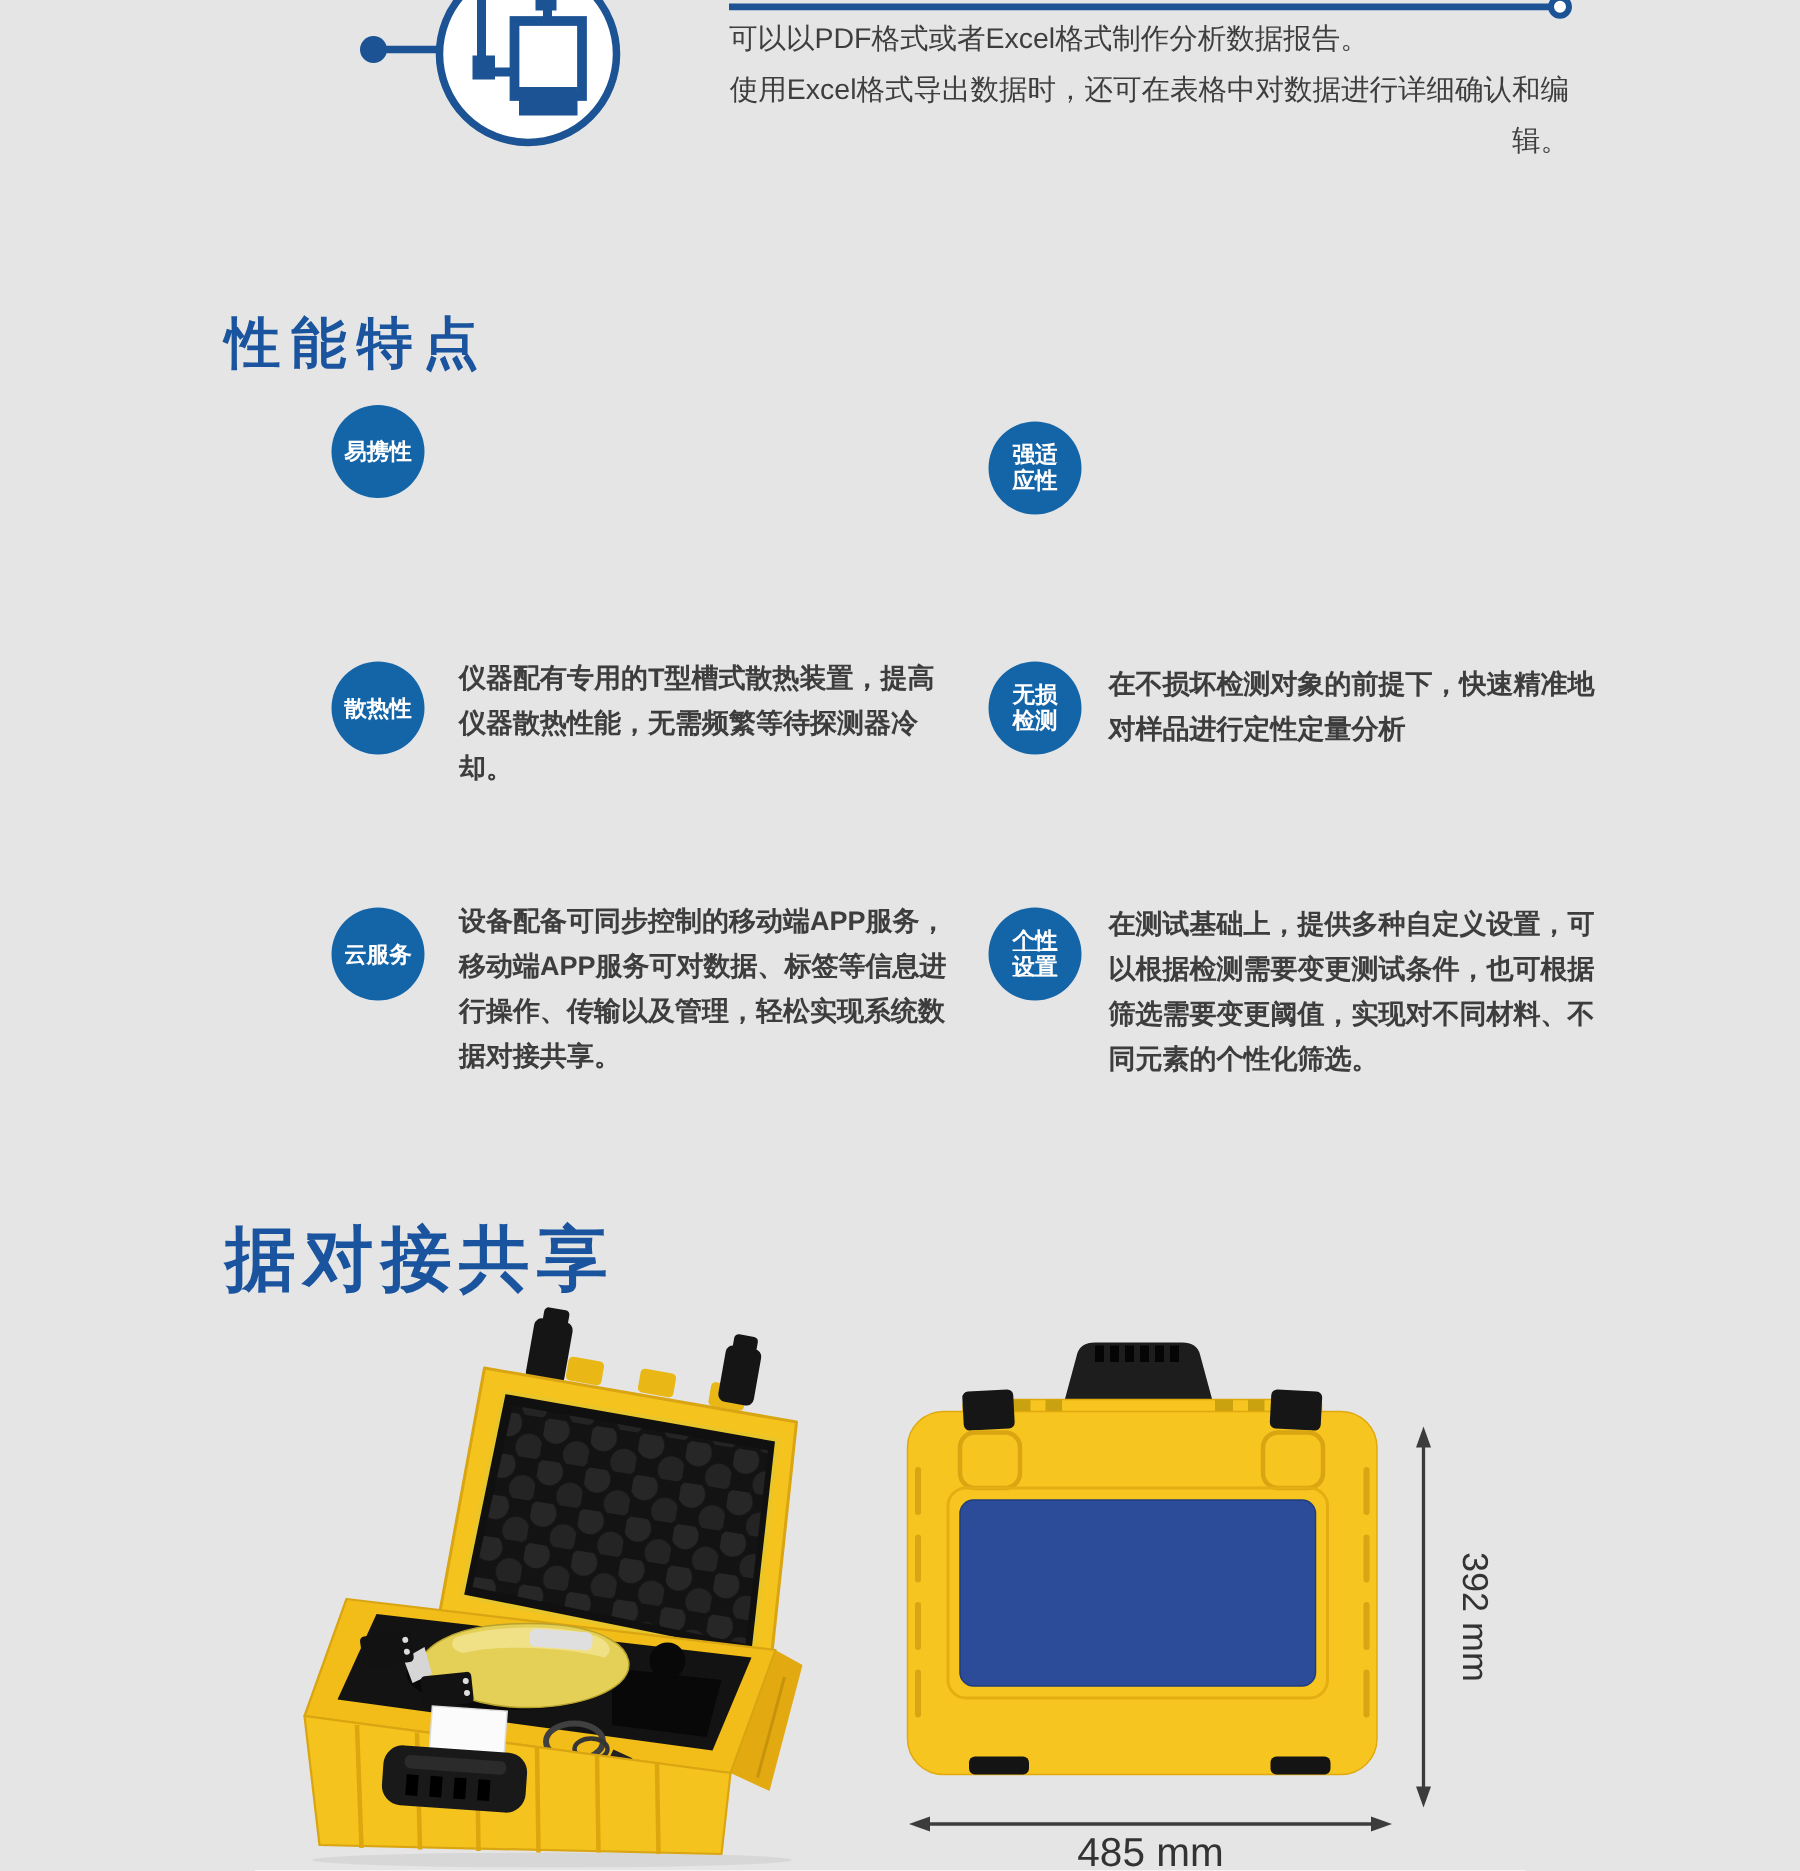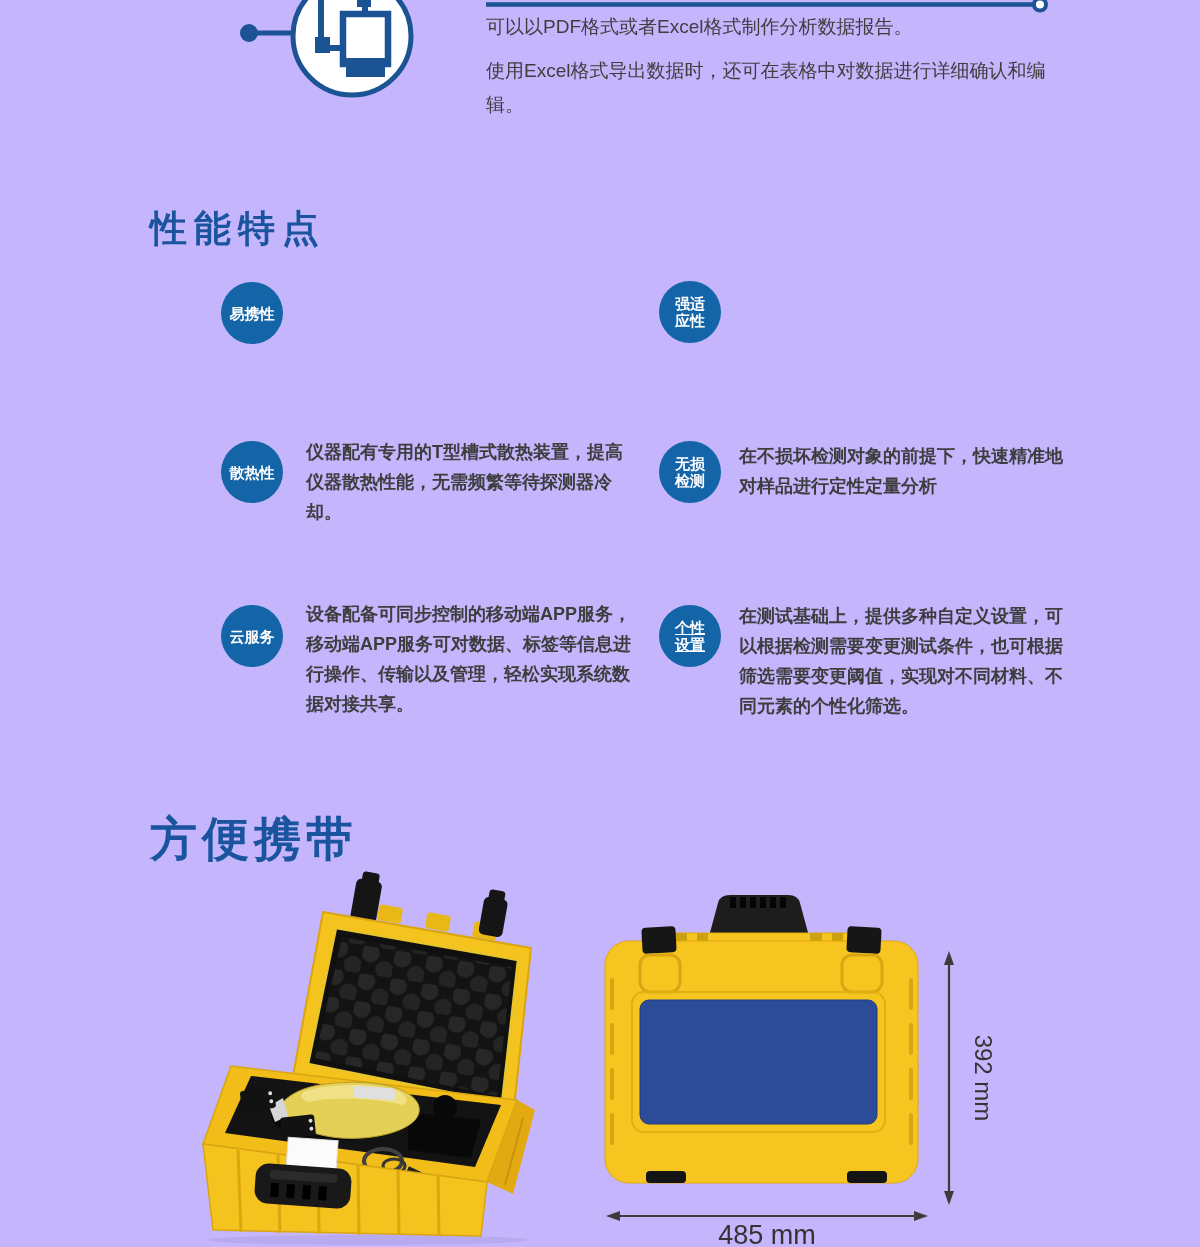--- a/index.html
+++ b/index.html
@@ -1,38 +1,38 @@
 <!DOCTYPE html>
 <html><head>
 <meta charset="utf-8">
 <style>
   html,body{margin:0;padding:0;background:#ffffff;}
   .page{
-    position:relative;width:1200px;height:1247px;background:#c4b5fd;
+    position:relative;width:1200px;height:1247px;background:#e5e5e5;
     overflow:hidden;font-family:"Liberation Sans",sans-serif;
   }
   .abs{position:absolute;}
   
   .export-notes{left:486px;top:10px;width:560px;color:#3e3e3e;}
   .export-notes p{margin:0;font-size:19px;line-height:34px;font-weight:500;white-space:pre-line;}
-  .export-notes p + p{margin-top:10px;}
+  .export-notes p + p{text-align:right;}
   
   .sec-title{color:#1a549e;font-weight:bold;line-height:1.15;}
   .title-features{left:150px;top:183px;font-size:37px;letter-spacing:7px;}
   .title-specs{left:150px;top:781px;font-size:47px;letter-spacing:5px;}
   
   .badge{
     width:62px;height:62px;border-radius:50%;background:#1464a8;color:#ffffff;
     display:flex;align-items:center;justify-content:center;text-align:center;
     font-size:15px;font-weight:bold;line-height:17px;white-space:pre-line;
   }
   .feature-text{
     font-size:18px;font-weight:bold;color:#3d3d3d;line-height:30px;white-space:pre-line;
   }
-  .b0{left:221px;top:282px;} .t0{left:306px;top:298px;width:345px;}
+  .b0{left:221px;top:270px;} .t0{left:306px;top:298px;width:345px;}
   .b1{left:659px;top:281px;} .t1{left:739px;top:282px;width:350px;}
   .b2{left:221px;top:441px;text-align:center;} .t2{left:306px;top:437px;width:345px;}
   .b3{left:659px;top:441px;} .t3{left:739px;top:441px;width:350px;}
   .b4{left:221px;top:605px;} .t4{left:306px;top:599px;width:345px;}
   .b5{left:659px;top:605px;text-decoration:underline;} .t5{left:739px;top:601px;width:350px;}
   
   .open-case{left:183px;top:860px;}
   .closed-case{left:580px;top:875px;}
   .dim-label{font-family:"Liberation Sans",sans-serif;fill:#333333;}
 </style>
@@ -85,21 +85,21 @@
 行操作、传输以及管理，轻松实现系统数
 据对接共享。</div>
 
   <div class="abs badge b5">个性
 设置</div>
   <div class="abs feature-text t5">在测试基础上，提供多种自定义设置，可
 以根据检测需要变更测试条件，也可根据
 筛选需要变更阈值，实现对不同材料、不
 同元素的个性化筛选。</div>
 
-  <h1 class="abs sec-title title-specs">方便携带</h1>
+  <h1 class="abs sec-title title-specs">据对接共享</h1>
 
   <svg class="abs open-case" width="372" height="387" viewBox="0 0 372 387">
     <defs>
       <pattern id="eggfoam" width="32" height="28" patternUnits="userSpaceOnUse" patternTransform="rotate(9)">
         <rect width="32" height="28" fill="#131313"></rect>
         <circle cx="8" cy="7" r="9" fill="#272727"></circle>
         <circle cx="24" cy="21" r="9" fill="#242424"></circle>
       </pattern>
     </defs>
     <ellipse cx="185" cy="380" rx="160" ry="5" fill="rgba(0,0,0,0.06)"></ellipse>

